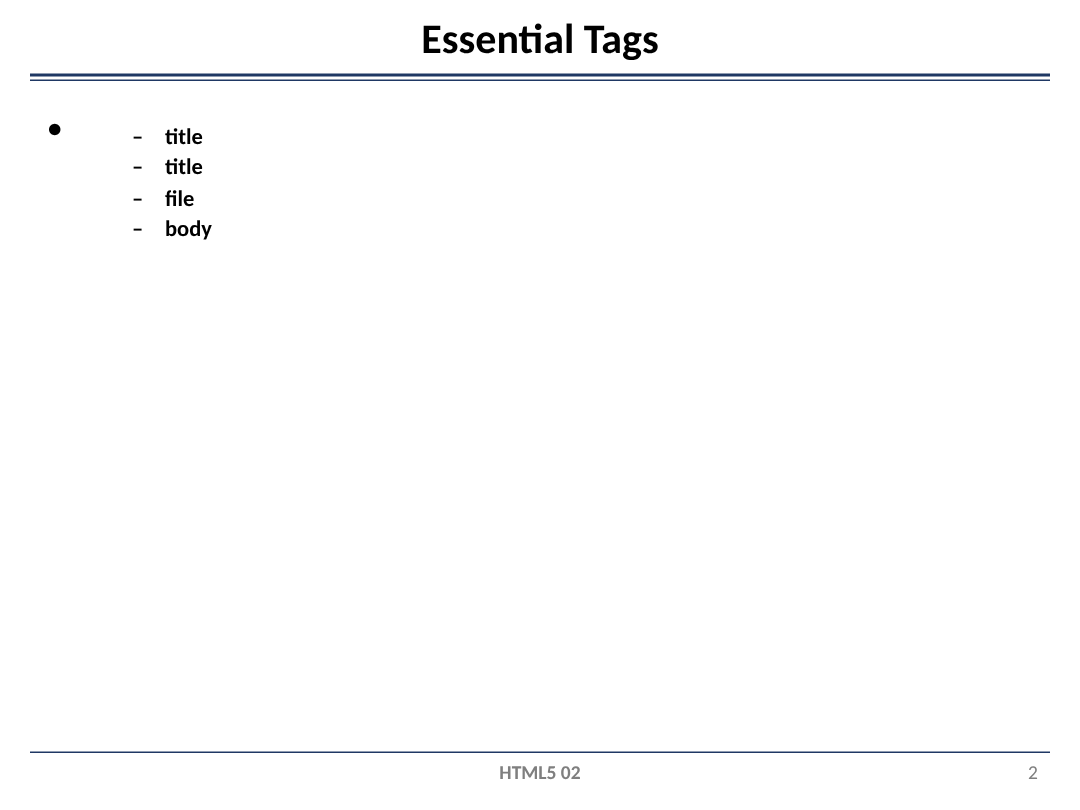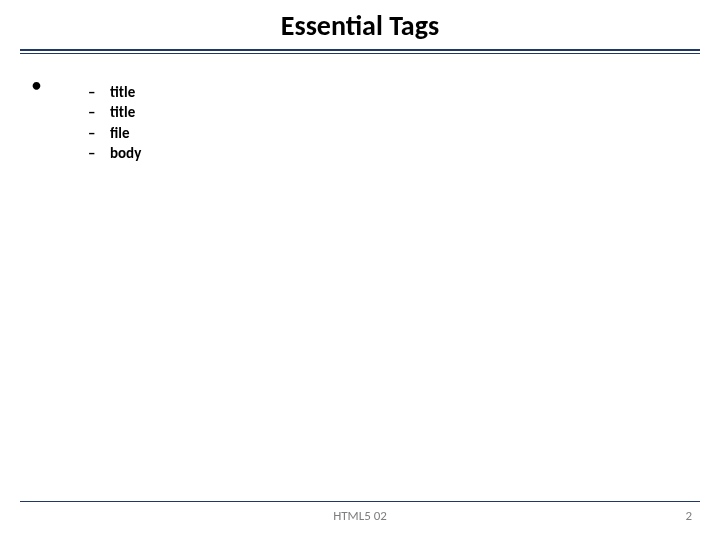--- a/index.html
+++ b/index.html
@@ -79,21 +79,21 @@
   }
   .footer-row {
     position: relative;
     height: 18px;
   }
   .footer-center {
     position: absolute;
     left: 0; right: 0;
     text-align: center;
     font-size: 13px;
-    font-weight: 400;
+    font-weight: 700;
     color: #7f7f7f;
   }
   .footer-right {
     position: absolute;
     right: 28px;
     font-size: 13px;
     color: #7f7f7f;
   }
 </style>
 </head>

